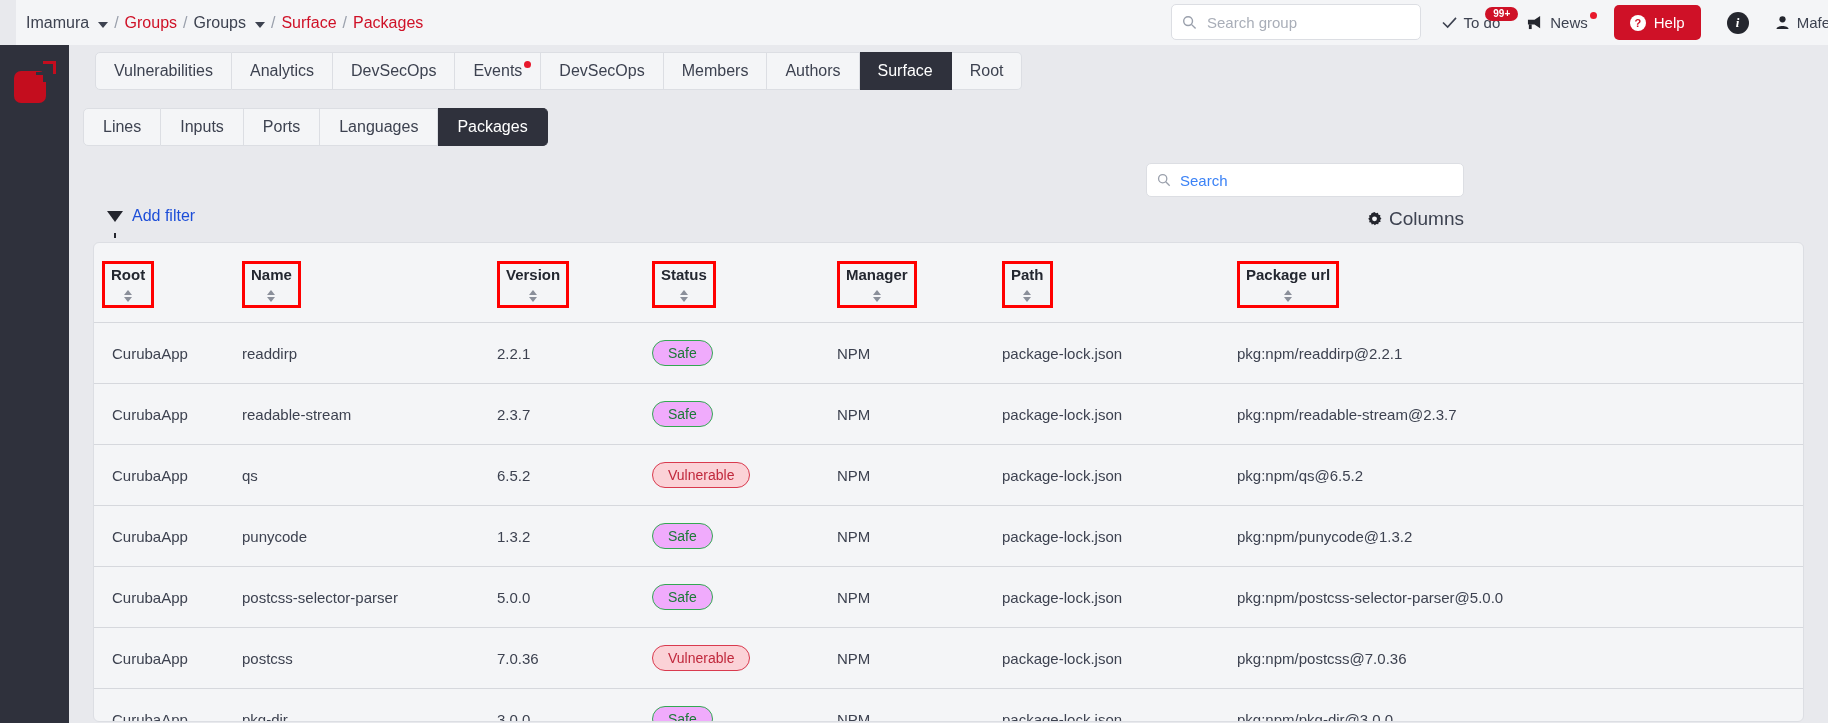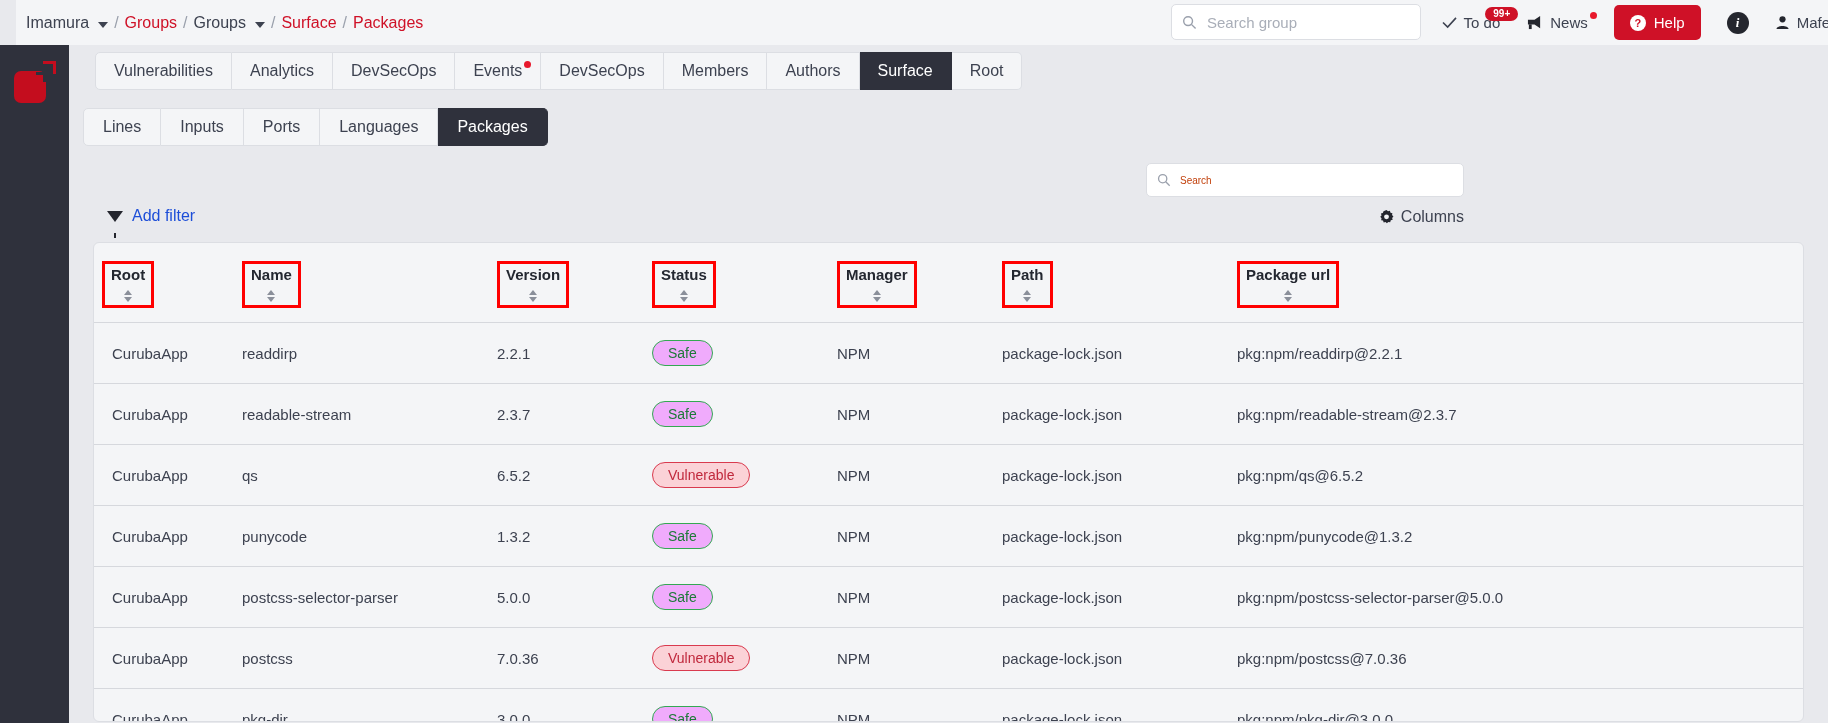--- a/index.html
+++ b/index.html
@@ -118,41 +118,41 @@
   }
   .subtab:first-child { border-left: 1px solid #dcdee3; border-radius: 5px 0 0 5px; }
   .subtab:last-child  { border-radius: 0 5px 5px 0; }
   .subtab.active { background: #2f313c; color: #fff; border-color: #2f313c; }
 
   .table-search {
     position: absolute; right: 34px; top: 118px; width: 318px; height: 34px;
     background: #fff; border: 1px solid #dcdee3; border-radius: 5px;
     display: flex; align-items: center; padding: 0 10px; gap: 9px;
   }
-  .table-search .ph { font-size: 10px; color: #c2410c; }
+  .table-search .ph { font-size: 15px; color: #3b82f6; }
 
   .addfilter {
     position: absolute; left: 38px; top: 162px;
     display: flex; align-items: center; gap: 9px;
     font-size: 16px; color: #1d4ed8; cursor: pointer;
   }
   .funnel {
     width: 0; height: 0; border-left: 8px solid transparent;
     border-right: 8px solid transparent; border-top: 11px solid #24262e;
     position: relative;
   }
   .funnel::after {
     content: ''; position: absolute; left: -1px; top: 11px;
     width: 2px; height: 5px; background: #24262e;
   }
 
   .columns-btn {
     position: absolute; right: 34px; top: 163px;
     display: flex; align-items: center; gap: 7px;
-    font-size: 16px; color: #3d4250; cursor: pointer;
+    font-size: 19px; color: #3d4250; cursor: pointer;
   }
 
   
   .tablewrap {
     position: absolute; left: 24px; top: 197px; width: 1711px; height: 480px;
     background: #f4f5f7; border: 1px solid #dcdee3; border-radius: 6px;
     overflow: hidden;
   }
   table { width: 100%; border-collapse: collapse; table-layout: fixed; }
   th {

